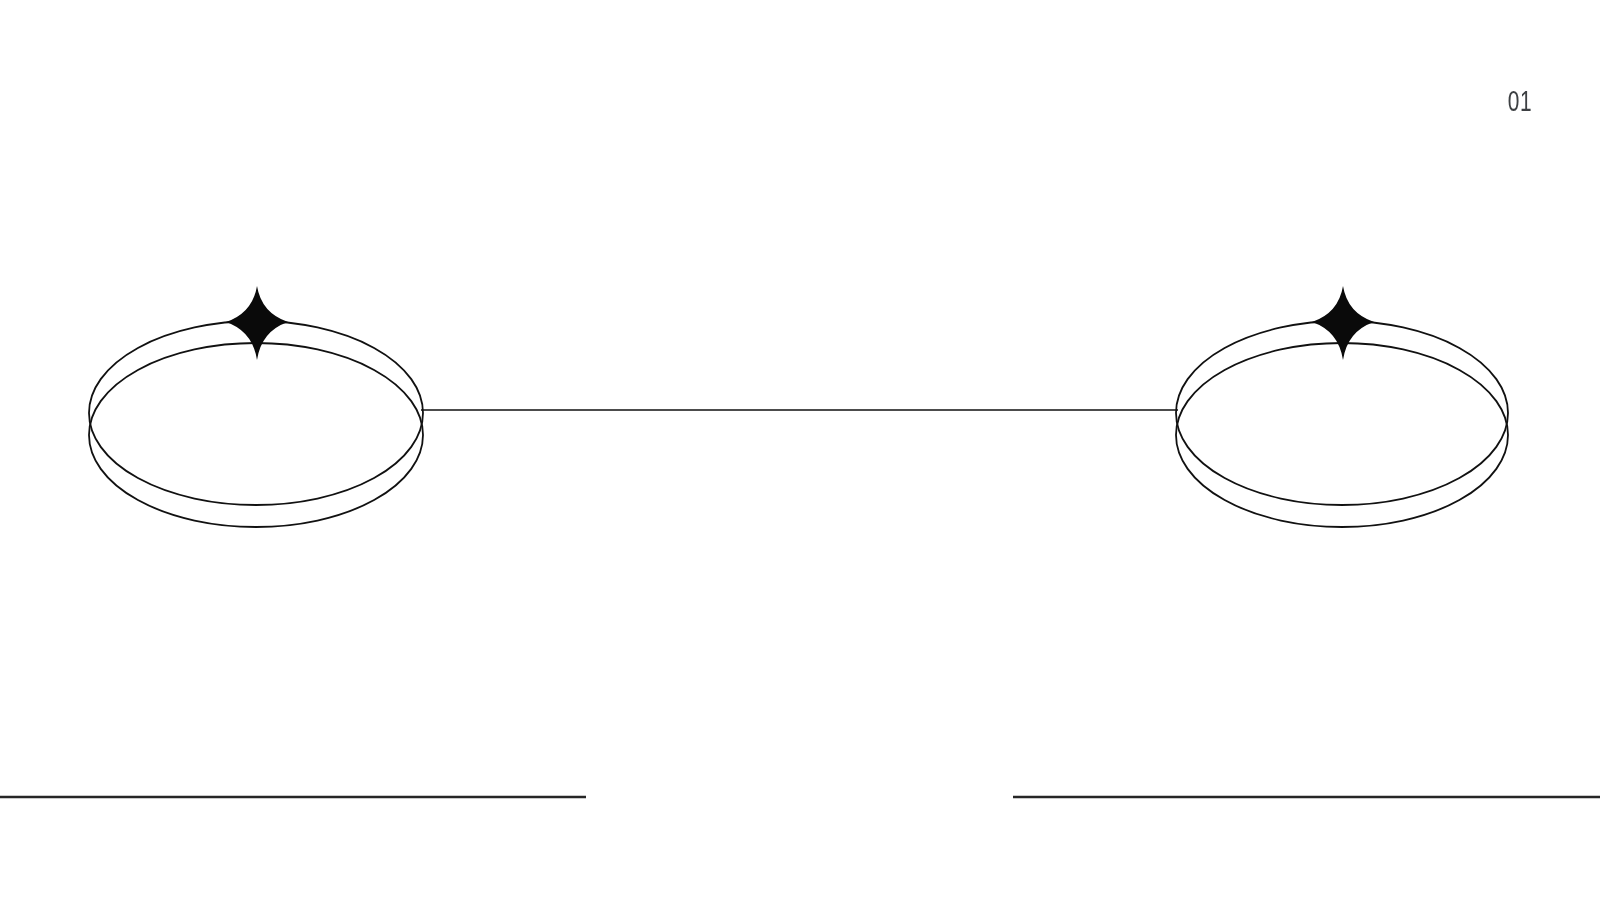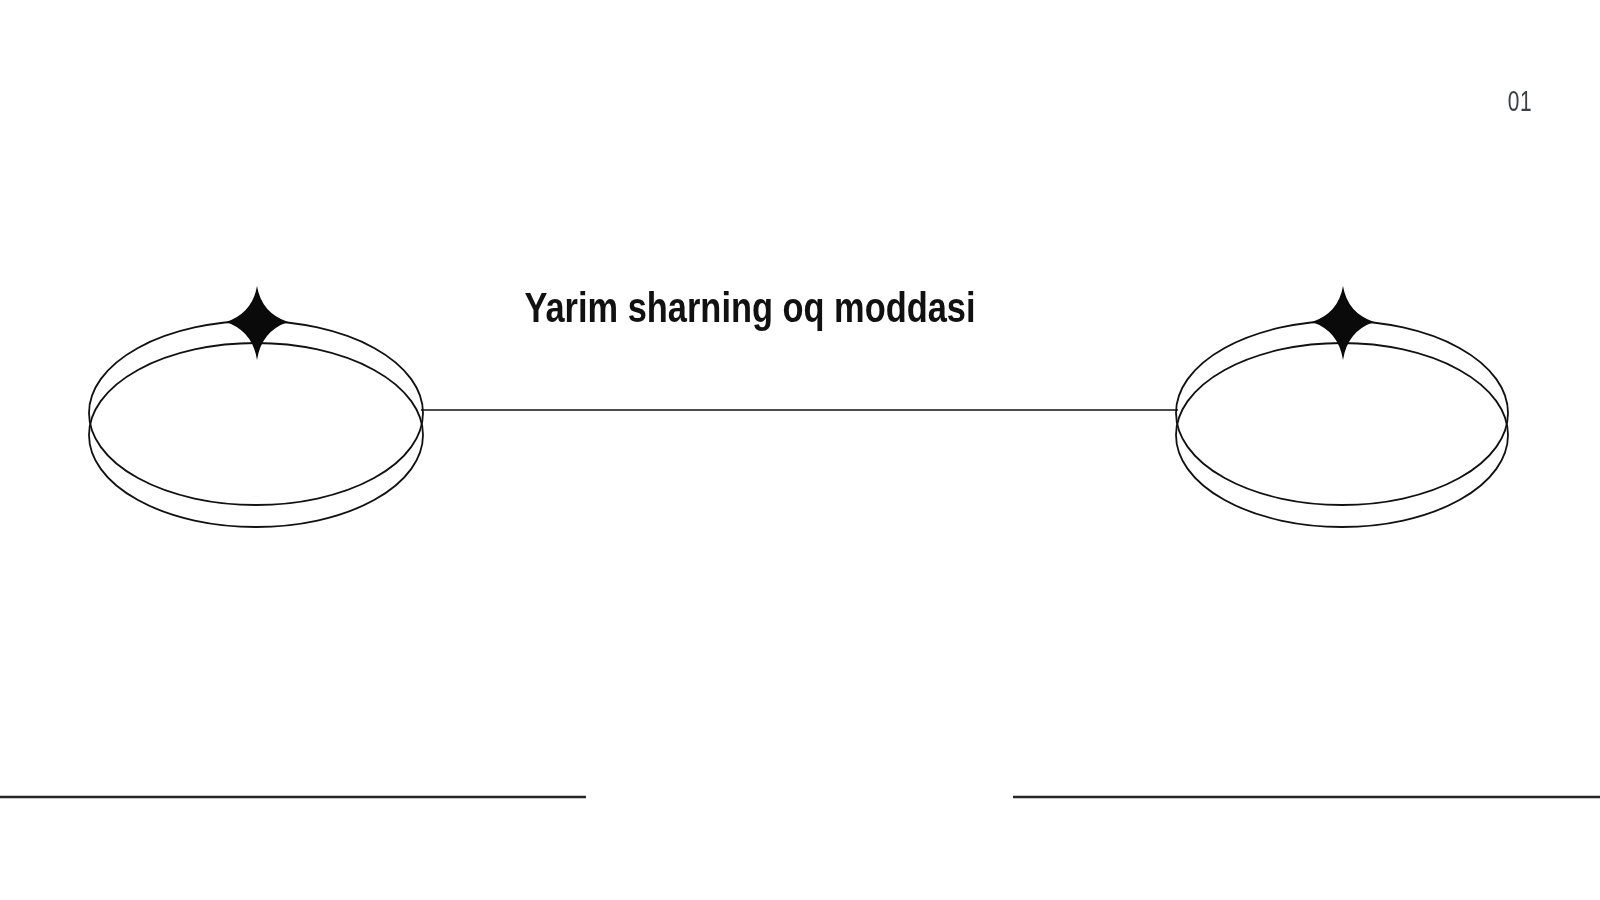--- a/index.html
+++ b/index.html
@@ -77,21 +77,18 @@
     <g>
       <ellipse cx="1342" cy="413" rx="166" ry="92" fill="none" stroke-width="1.8" stroke="#111111"></ellipse>
       <ellipse cx="1342" cy="435" rx="166" ry="92" fill="none" stroke-width="1.8" stroke="#111111"></ellipse>
       <path transform="translate(1343,322)" d="M 0,-36 Q 4.5,-9 31,0 Q 4.5,9 0,38 Q -4.5,9 -31,0 Q -4.5,-9 0,-36 Z" fill="#0a0a0a"></path>
     </g>
 
     <line x1="0" y1="797" x2="586" y2="797" stroke-width="2.4" stroke="#262626"></line>
     <line x1="1013" y1="797" x2="1600" y2="797" stroke-width="2.4" stroke="#262626"></line>
   </svg>
 
-  <div class="slide-title">
-    <span class="condense">Yarim sharning oq moddasi</span>
-  </div>
 
   <div class="page-number">
     <span class="condense">01</span>
   </div>
 
 </div>
 
 </body></html>

